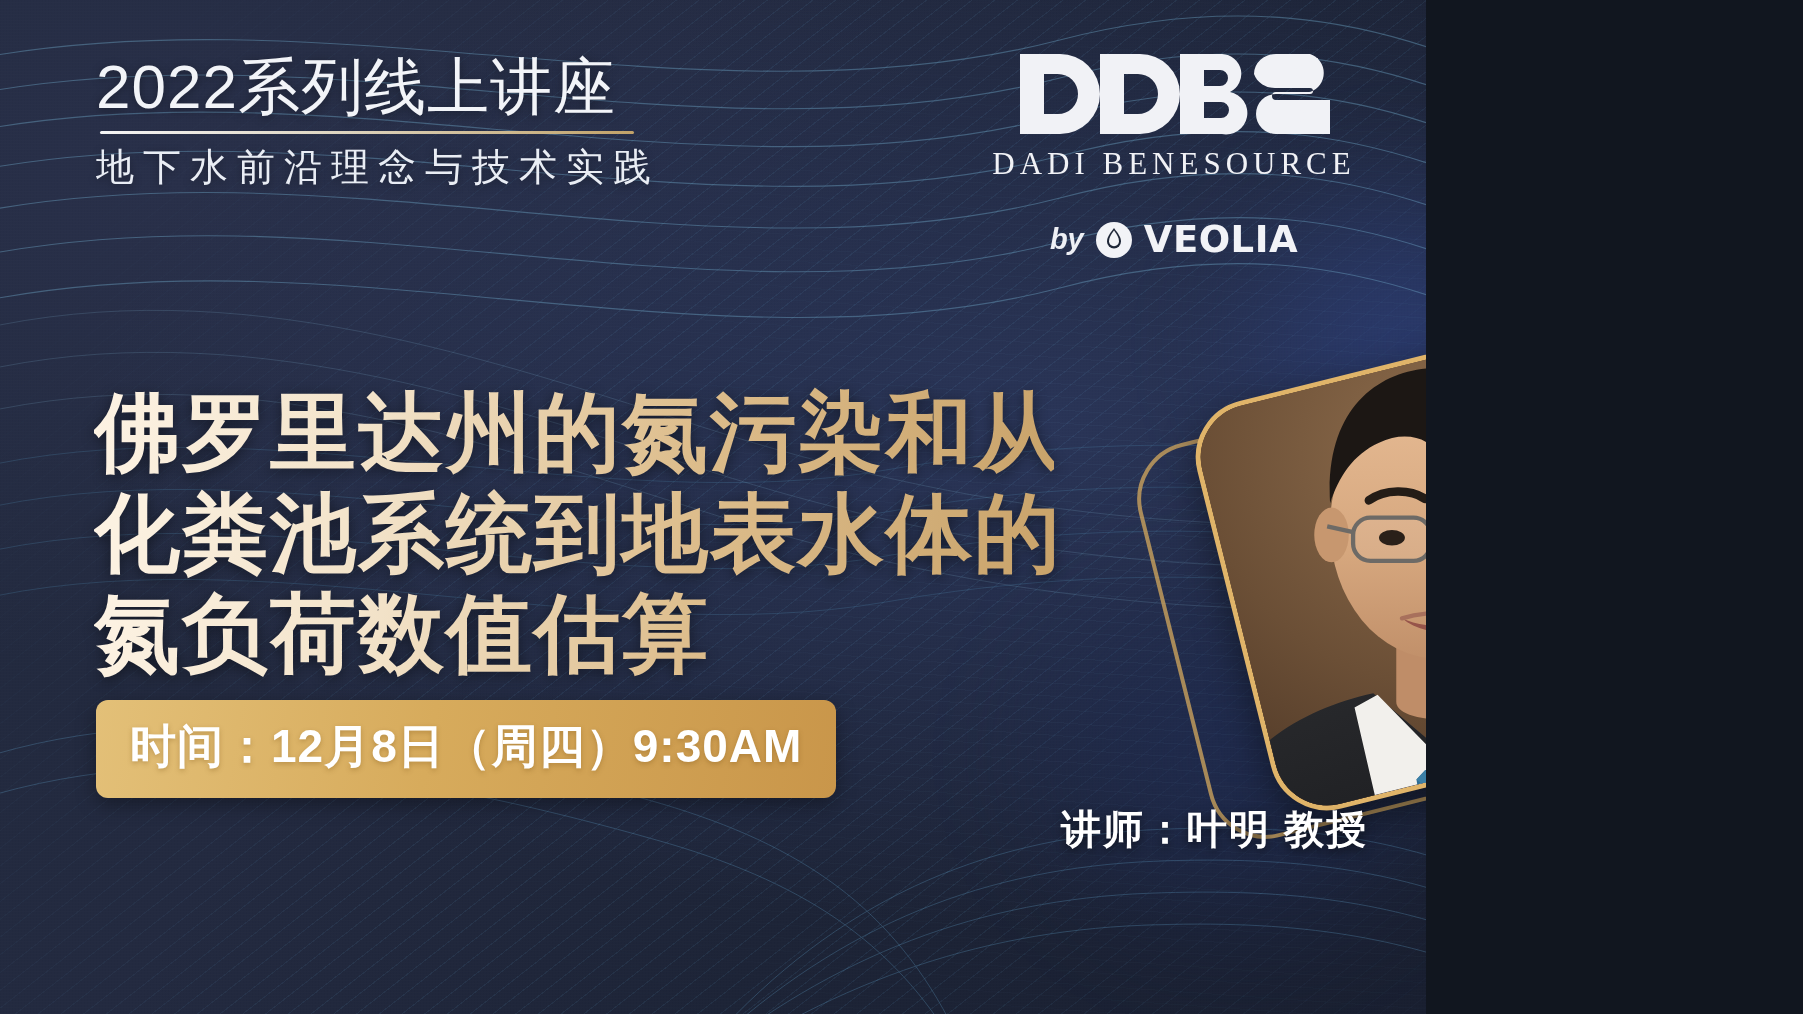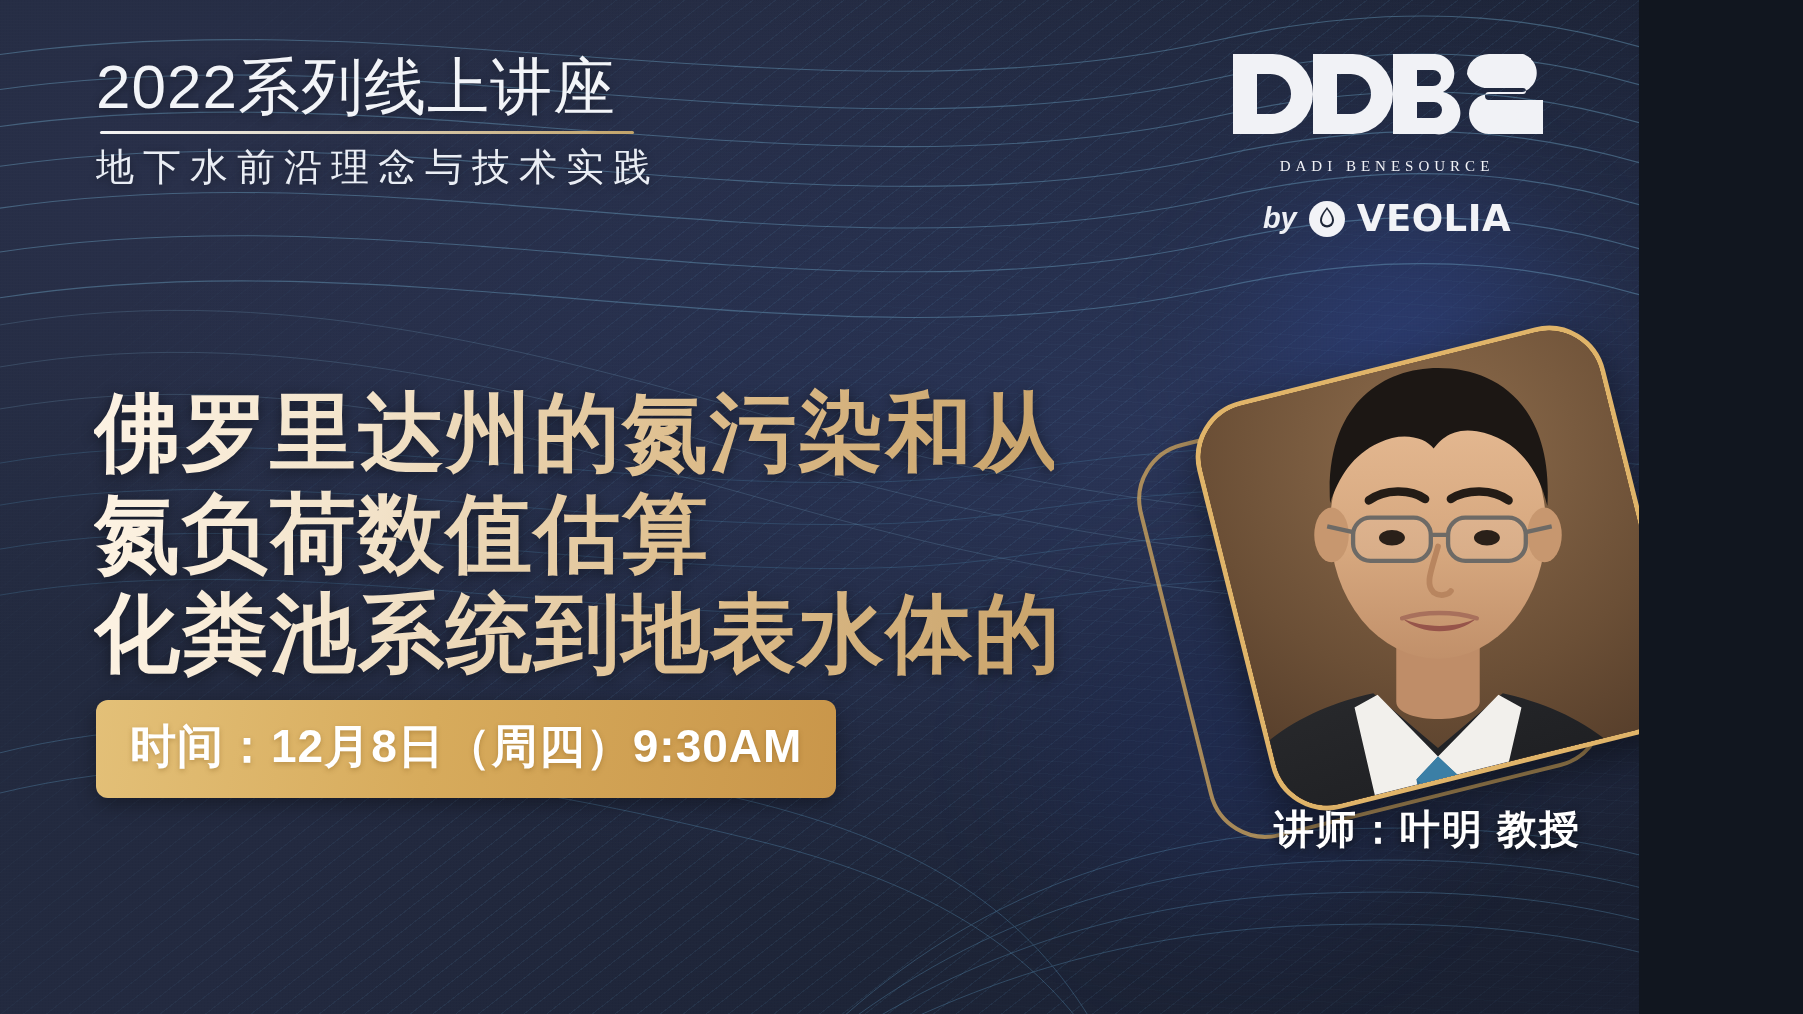--- a/index.html
+++ b/index.html
@@ -1,20 +1,20 @@
 <!DOCTYPE html>
 <html><head>
 <meta charset="utf-8">
 <style>
   html,body{margin:0;padding:0;background:#11161f;}
   body{font-family:"Liberation Sans","DejaVu Sans",sans-serif;}
 
   #poster{
     position:relative;
-    width:1639px;height:1014px;
+    width:1426px;height:1014px;
     overflow:hidden;
     background:
       radial-gradient(120% 90% at 72% 42%, #2a3558 0%, rgba(42,53,88,0) 55%),
       radial-gradient(90% 80% at 12% 18%, #29304a 0%, rgba(41,48,74,0) 60%),
       linear-gradient(120deg,#222a3e 0%,#232a40 35%,#1d2437 65%,#191f30 100%);
   }
 
   
   .bg-layer{position:absolute;inset:0;pointer-events:none;}
   .bg-noise{
@@ -69,25 +69,25 @@
   .h-sub{
     font-size:38px;color:#e9edf4;font-weight:400;letter-spacing:9px;
     white-space:nowrap;text-shadow:0 2px 8px rgba(0,0,0,.35);
   }
 
   
   .brand{position:absolute;right:42px;top:52px;width:420px;text-align:center;}
   .brand-ddbs{display:flex;align-items:flex-end;justify-content:center;gap:2px;}
   .ddbs-svg{display:block;}
   .brand-tag{
-    margin-top:22px;font-family:"Liberation Serif","DejaVu Serif",serif;
-    font-size:15px;letter-spacing:5px;color:#f1f2f6;white-space:nowrap;
+    margin-top:10px;font-family:"Liberation Serif","DejaVu Serif",serif;
+    font-size:31px;letter-spacing:5px;color:#f1f2f6;white-space:nowrap;
   }
   .brand-by{
-    margin-top:22px;display:flex;align-items:center;justify-content:center;gap:11px;
+    margin-top:36px;display:flex;align-items:center;justify-content:center;gap:11px;
   }
   .brand-by .by{font-style:italic;font-size:29px;color:#eef0f5;font-weight:600;}
   .veolia-word{font-size:37px;font-weight:700;color:#f2f3f7;letter-spacing:.5px;
     font-family:"DejaVu Sans",sans-serif;}
 
   
   .badge-wrap{position:absolute;left:72px;top:258px;width:420px;height:120px;}
   .dia{position:absolute;border-radius:14px;transform:rotate(45deg);}
   .dia-back{left:118px;top:32px;width:84px;height:84px;
     background:linear-gradient(135deg,#dcb165,#c69243);opacity:.92;}
@@ -221,22 +221,22 @@
         <path d="M19,7 C14.5,13 12,16.5 12,20.5 A7,7 0 0 0 26,20.5 C26,16.5 23.5,13 19,7 Z" fill="#1f2738"></path>
         <path d="M19,9.5 C15.8,14 14,16.8 14,20.2 A5,5 0 0 0 24,20.2 C24,16.8 22.2,14 19,9.5 Z" fill="#f2f3f7"></path>
       </svg>
       <span class="veolia-word">VEOLIA</span>
     </div>
   </div>
 
 
   <div class="title">
     <div class="title-line">佛罗里达州的氮污染和从</div>
+    <div class="title-line">化粪池系统到地表水体的</div>
     <div class="title-line">氮负荷数值估算</div>
-    <div class="title-line">化粪池系统到地表水体的</div>
   </div>
 
   <div class="timebar">
     <span>时间：12月8日（周四）9:30AM</span>
   </div>
 
   <div class="portrait-zone">
     <div class="frame-ghost"></div>
     <div class="frame-photo">
       <div class="photo-inner">

